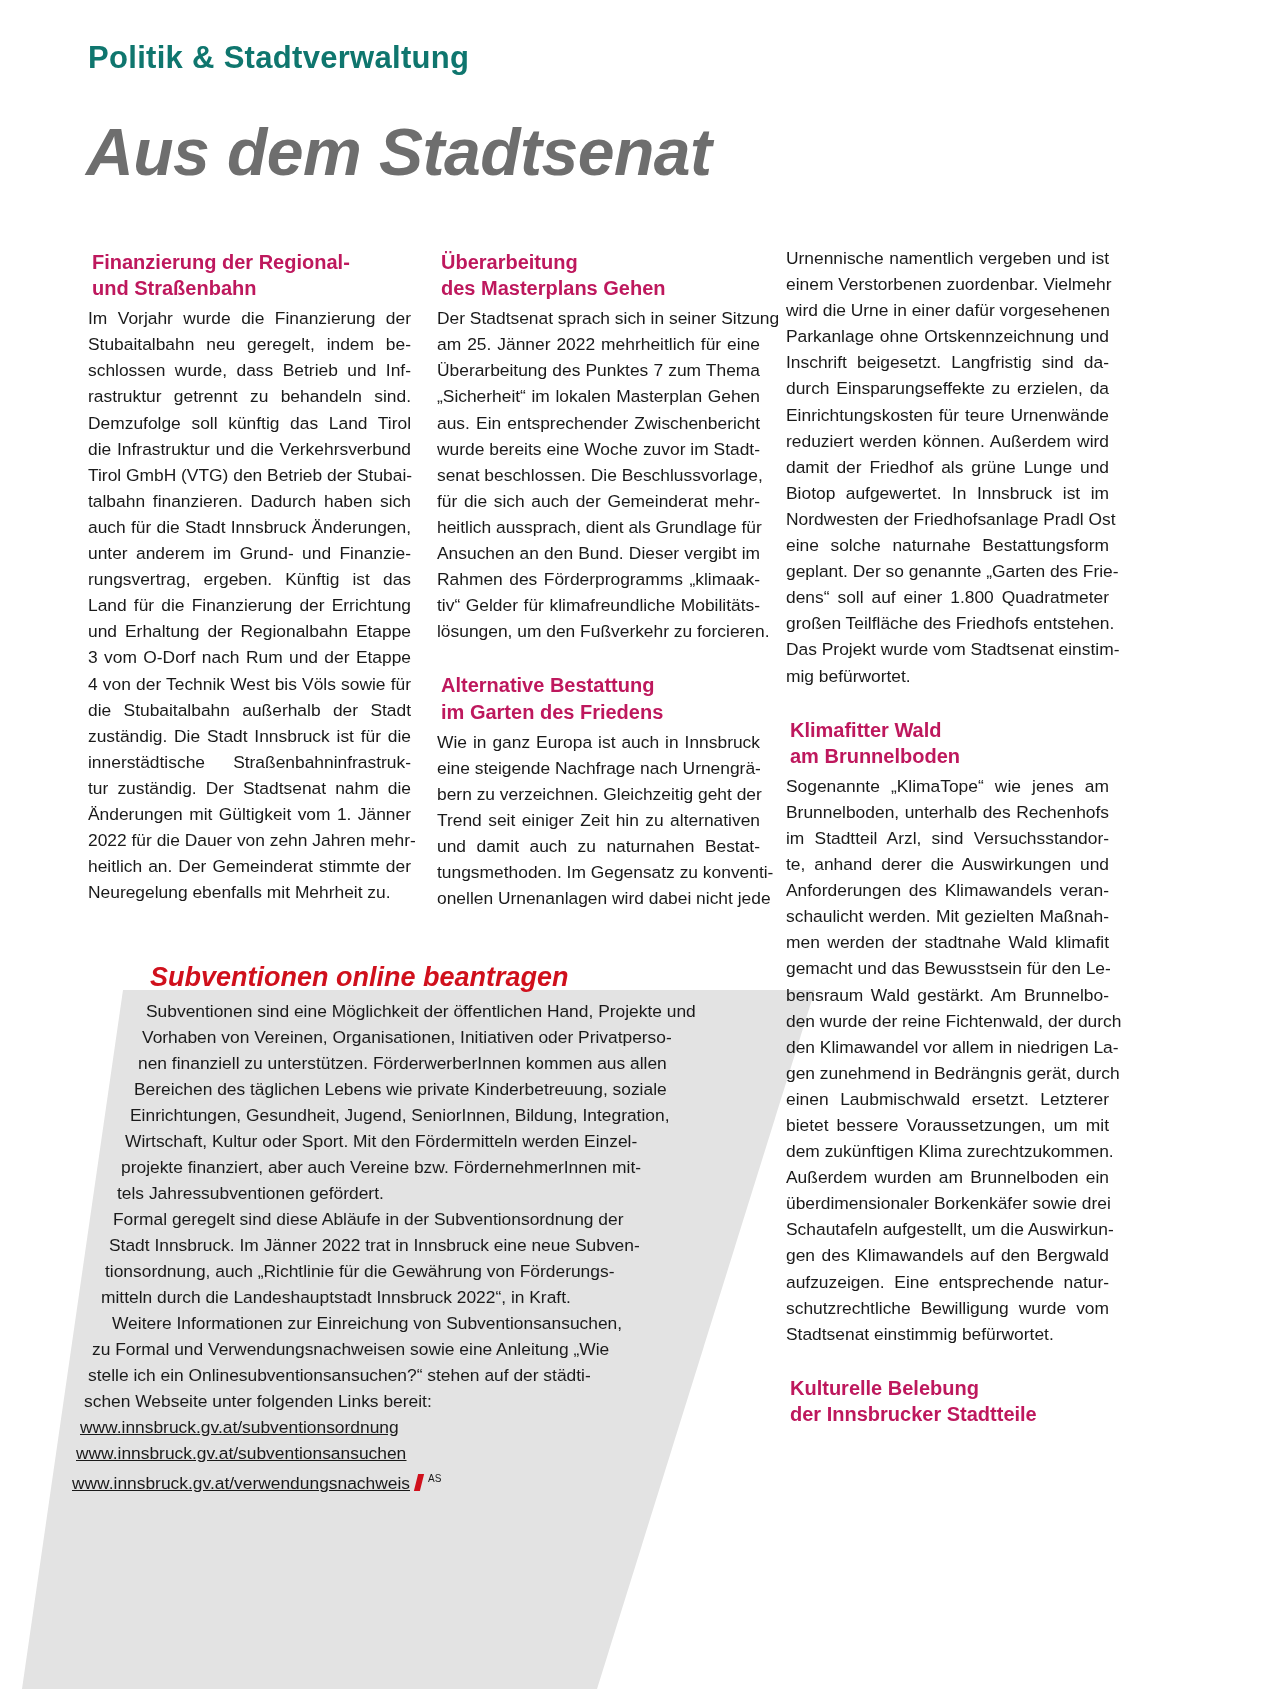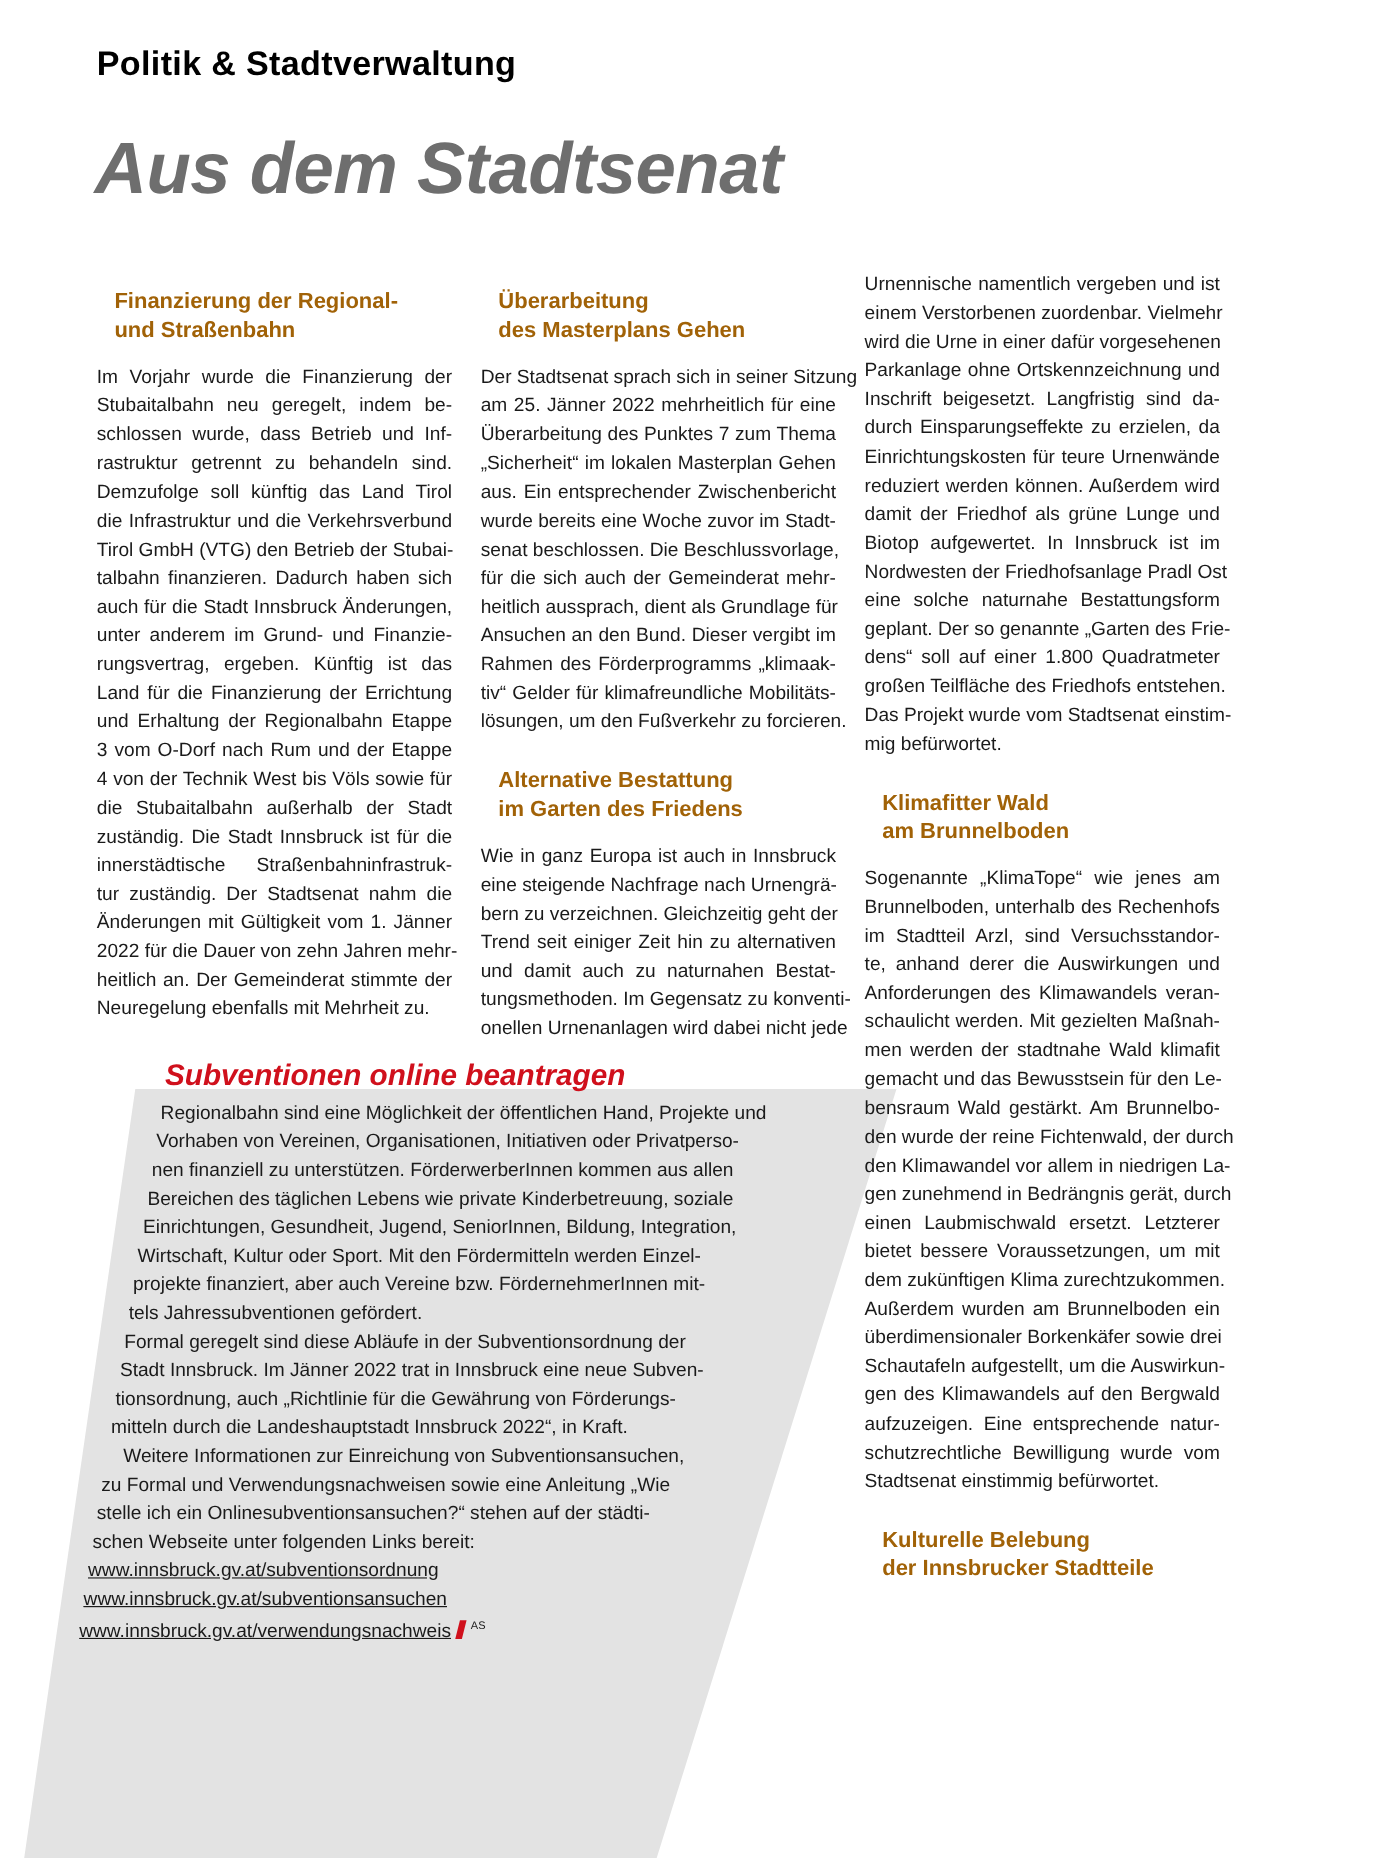--- a/index.html
+++ b/index.html
@@ -1,27 +1,27 @@
 <!DOCTYPE html>
 <html><head>
 <meta charset="utf-8">
 <style>
   html, body { margin:0; padding:0; background:#ffffff; }
   body { width:1270px; height:1689px; position:relative; overflow:hidden;
          font-family:"Liberation Sans", sans-serif; color:#1a1a1a; }
   .section-label { position:absolute; left:88px; top:40px; font-size:31px; font-weight:bold;
-         color:#000000; letter-spacing:0.3px; }
+         color:#0f766e; letter-spacing:0.3px; }
   .page-title { position:absolute; left:86px; top:114px; font-size:66px; font-weight:bold;
          font-style:italic; color:#6e6e6e; letter-spacing:-0.5px; }
   .col { position:absolute; top:245px; width:323px; font-size:17.4px; line-height:26.1px; }
   .col1 { left:88px; }
   .col2 { left:437px; }
   .col3 { left:786px; }
   .article { margin:0 0 28px 0; }
-  .article h2 { margin:16px; font-size:20px; line-height:26.1px; font-weight:bold; color:#a16207; }
+  .article h2 { margin:4px; font-size:20px; line-height:26.1px; font-weight:bold; color:#be185d; }
   .article p { margin:0; text-align:justify; hyphens:manual; }
   .line { display:block; text-align:justify; text-align-last:justify; white-space:nowrap; overflow:visible; }
   .line.last { text-align-last:left; }
   .graybox-shape { position:absolute; left:0; top:0; width:1270px; height:1689px; pointer-events:none; }
   .box-content { position:absolute; left:0; top:0; width:1270px; }
   .box-title { position:absolute; left:150px; top:962px; font-size:27px; font-weight:bold;
          font-style:italic; color:#d0101c; }
   .box-line { position:absolute; font-size:17.4px; line-height:26px; white-space:nowrap; color:#1a1a1a; }
   .box-link { text-decoration:underline; color:#1a1a1a; }
   .end-mark { display:inline-block; width:6px; height:17px; background:#d0101c;
@@ -166,21 +166,21 @@
   <div class="article">
     <h2>
       <span class="line last">Kulturelle Belebung</span>
       <span class="line last">der Innsbrucker Stadtteile</span>
     </h2>
   </div>
 </div>
 
 <div class="box-content">
   <div class="box-title">Subventionen online beantragen</div>
-  <div class="box-line" style="left:146px; top:998px;">Regionalbahn sind eine Möglichkeit der öffentlichen Hand, Projekte und</div>
+  <div class="box-line" style="left:146px; top:998px;">Subventionen sind eine Möglichkeit der öffentlichen Hand, Projekte und</div>
   <div class="box-line" style="left:142px; top:1024px;">Vorhaben von Vereinen, Organisationen, Initiativen oder Privatperso-</div>
   <div class="box-line" style="left:138px; top:1050px;">nen finanziell zu unterstützen. FörderwerberInnen kommen aus allen</div>
   <div class="box-line" style="left:134px; top:1076px;">Bereichen des täglichen Lebens wie private Kinderbetreuung, soziale</div>
   <div class="box-line" style="left:130px; top:1102px;">Einrichtungen, Gesundheit, Jugend, SeniorInnen, Bildung, Integration,</div>
   <div class="box-line" style="left:125px; top:1128px;">Wirtschaft, Kultur oder Sport. Mit den Fördermitteln werden Einzel-</div>
   <div class="box-line" style="left:121px; top:1154px;">projekte finanziert, aber auch Vereine bzw. FördernehmerInnen mit-</div>
   <div class="box-line" style="left:117px; top:1180px;">tels Jahressubventionen gefördert.</div>
   <div class="box-line" style="left:113px; top:1206px;">Formal geregelt sind diese Abläufe in der Subventionsordnung der</div>
   <div class="box-line" style="left:109px; top:1232px;">Stadt Innsbruck. Im Jänner 2022 trat in Innsbruck eine neue Subven-</div>
   <div class="box-line" style="left:105px; top:1258px;">tionsordnung, auch „Richtlinie für die Gewährung von Förderungs-</div>

